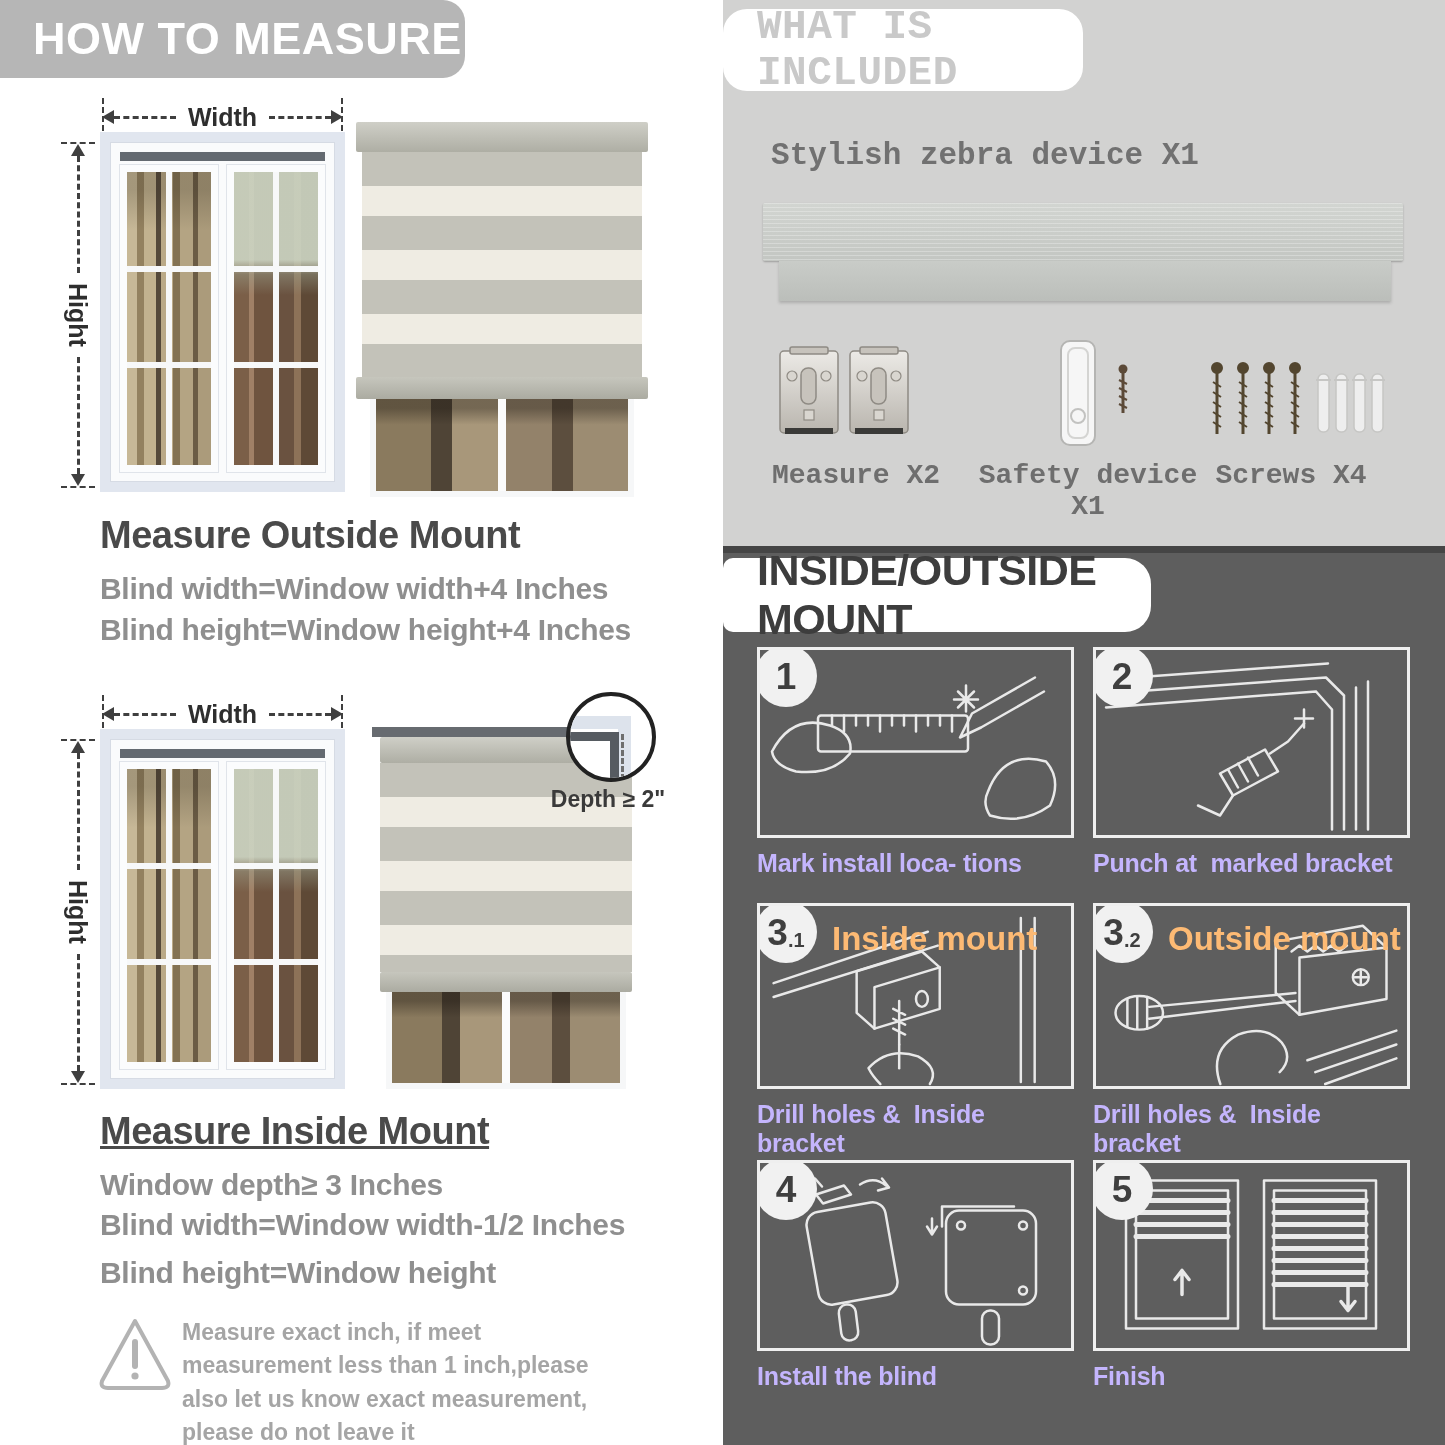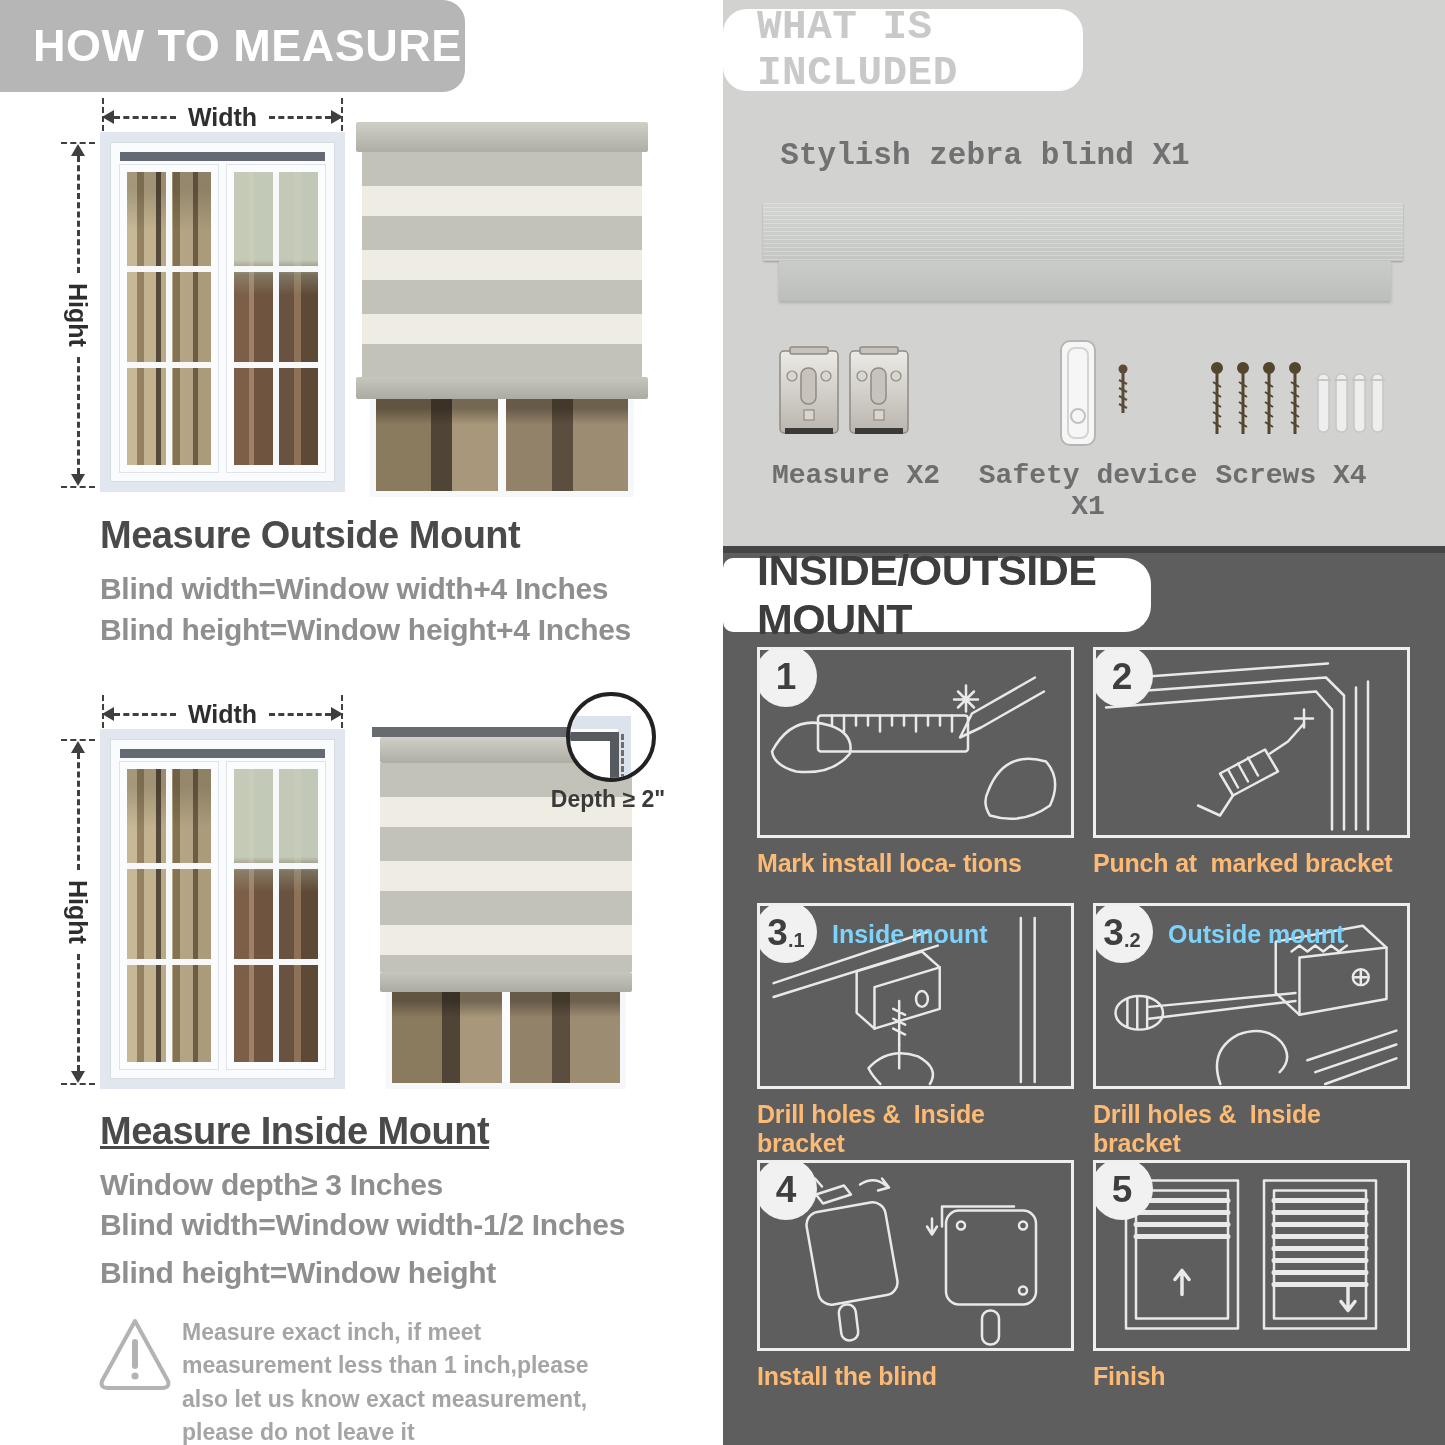--- a/index.html
+++ b/index.html
@@ -1,21 +1,21 @@
 <!DOCTYPE html>
 <html><head>
 <meta charset="utf-8">
 <style>
   html,body{margin:0;padding:0;background:#fff;}
   .page{position:relative;width:1445px;height:1445px;background:#fff;overflow:hidden;
         font-family:"Liberation Sans",sans-serif;}
   .abs{position:absolute;box-sizing:border-box;}
 
   
-  .htm-pill{left:0;top:10;width:465px;height:92px;background:#b6b6b6;
+  .htm-pill{left:0;top:10;width:465px;height:78px;background:#b6b6b6;
     border-radius:0 22px 22px 0;display:flex;align-items:center;padding-left:33px;}
   .htm-pill span{font-size:45px;font-weight:bold;color:#fff;letter-spacing:.5px;}
 
   .sec-title{font-size:38px;font-weight:bold;color:#4a4a4a;letter-spacing:-.5px;}
   .sec-line{font-size:30px;font-weight:bold;color:#8f8f8f;letter-spacing:-.3px;}
 
   
   .warrow{display:flex;align-items:center;height:26px;}
   .warrow .ln{flex:1;border-top:3px dashed #3f3f3f;height:0;}
   .warrow .hd-l{width:0;height:0;border:7px solid transparent;border-right:12px solid #3f3f3f;border-left:none;}
@@ -98,22 +98,22 @@
      border-radius:10px 26px 26px 10px;display:flex;align-items:center;padding-left:34px;}
   .mount-pill span{font-size:43px;font-weight:bold;color:#3d3d3d;letter-spacing:-.5px;}
 
   .step{width:317px;}
   .panel{position:relative;height:185px;border:3px solid #efefef;overflow:hidden;}
   .panel svg{position:absolute;inset:0;width:100%;height:100%;}
   .badge{position:absolute;left:-5px;top:-5px;width:62px;height:62px;border-radius:50%;
      background:#f1f1f1;display:flex;align-items:center;justify-content:center;z-index:3;}
   .badge .main{font-size:37px;font-weight:bold;color:#3f3f3f;line-height:1;}
   .badge .sub{font-size:20px;font-weight:bold;color:#3f3f3f;margin-top:16px;line-height:1;}
-  .step-title{position:absolute;left:72px;top:14px;font-size:25px;font-weight:bold;color:#7dd3fc;z-index:3;}
-  .step-caption{margin-top:11px;font-size:25px;font-weight:bold;color:#fdba74;white-space:pre-wrap;
+  .step-title{position:absolute;left:72px;top:14px;font-size:33px;font-weight:bold;color:#fdba74;z-index:3;}
+  .step-caption{margin-top:11px;font-size:25px;font-weight:bold;color:#c4b5fd;white-space:pre-wrap;
      letter-spacing:-.2px;}
 
   .lineart{fill:none;stroke:#e9e9e9;stroke-width:2.5;stroke-linecap:round;stroke-linejoin:round;}
 </style>
 </head>
 <body>
 
 <div class="page">
 
   <div class="abs htm-pill">
@@ -211,21 +211,21 @@
     <path d="M40,9 L73,69 Q75,76 67,76 L13,76 Q5,76 7,69 Z" fill="none" stroke="#b3b3b3" stroke-width="4" stroke-linejoin="round"></path>
     <line x1="40" y1="30" x2="40" y2="54" stroke="#b3b3b3" stroke-width="6" stroke-linecap="round"></line>
     <circle cx="40" cy="64" r="3.6" fill="#b3b3b3"></circle>
   </svg>
   <div class="abs warn-text" style="left:182px;top:1316px;width:452px;">Measure exact inch, if meet measurement less than 1 inch,please also let us know exact measurement, please do not leave it</div>
 
   <div class="abs included">
     <div class="abs inc-pill">
       <span>WHAT IS INCLUDED</span>
     </div>
-    <div class="abs product-label">Stylish zebra blind X1</div>
+    <div class="abs product-label">Stylish zebra device X1</div>
 
     <div class="abs headrail-top"></div>
     <div class="abs headrail-bot"></div>
 
     <svg class="abs" style="left:54px;top:344px;" width="140" height="100" viewBox="0 0 140 100">
       <defs>
         <linearGradient id="mg" x1="0" y1="0" x2="0" y2="1">
           <stop offset="0" stop-color="#eceae6"></stop>
             <stop offset="1" stop-color="#b9b5ae"></stop>
         </linearGradient>

